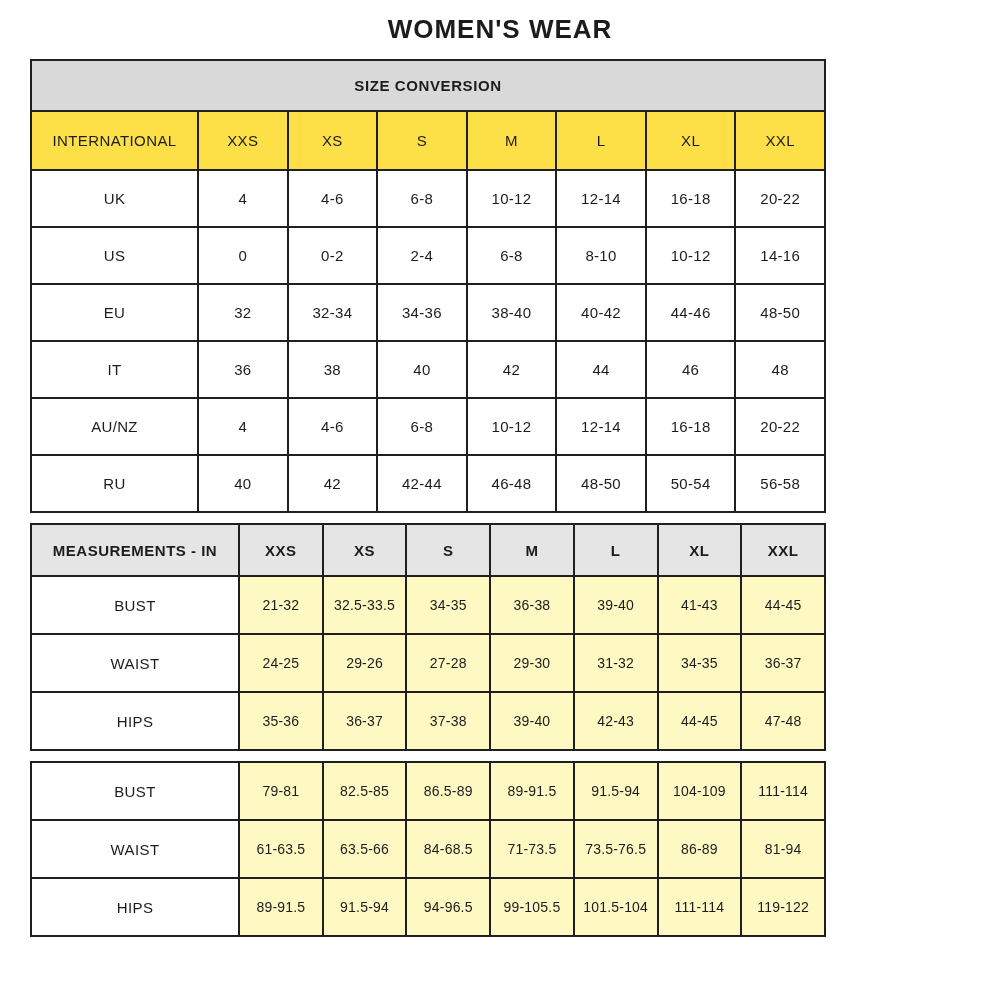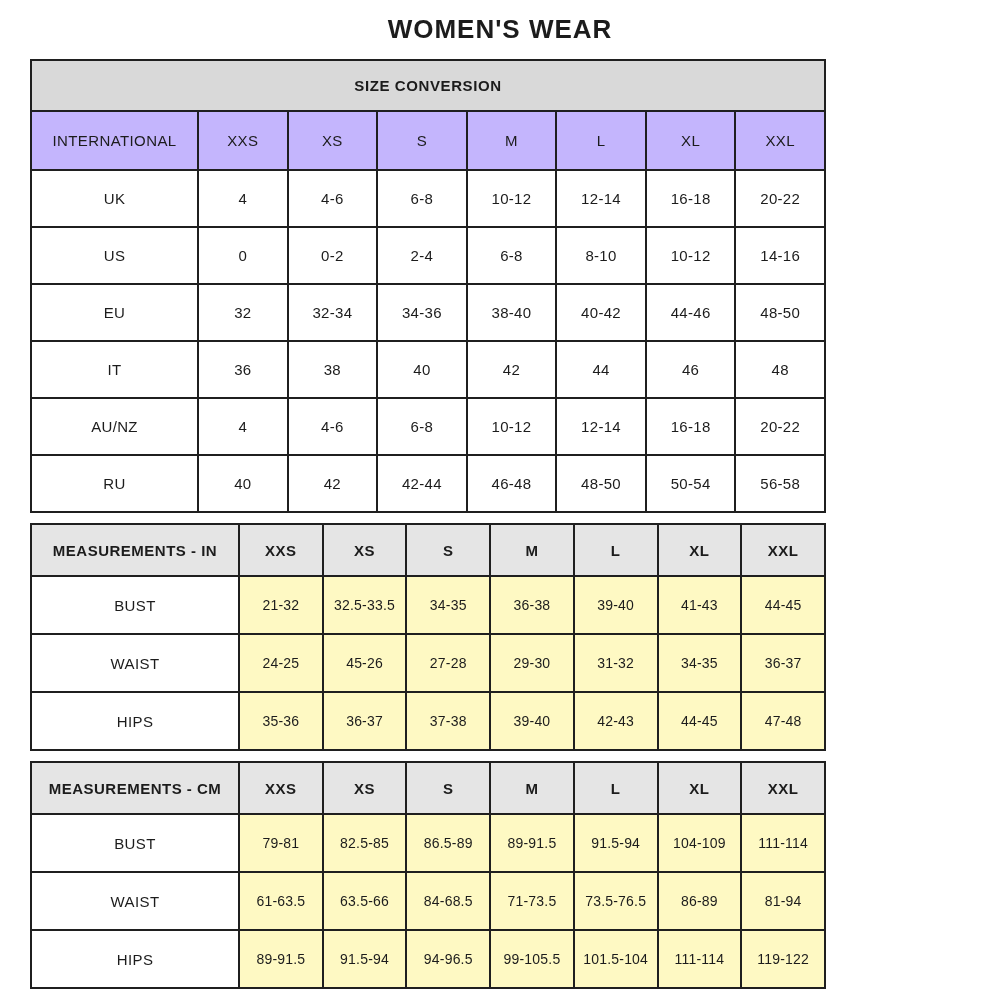--- a/index.html
+++ b/index.html
@@ -43,21 +43,21 @@
   }
   
   .caption-cell {
     background: #d9d9d9;
     height: 49px;
     font-size: 15px;
     font-weight: 700;
     letter-spacing: 0.6px;
   }
   .conv-header-cell {
-    background: #c4b5fd;
+    background: #fde047;
     height: 57px;
     font-size: 15px;
     font-weight: 400;
     letter-spacing: 0.4px;
   }
   .conv-cell {
     background: #ffffff;
     height: 55px;
     font-size: 15px;
     font-weight: 400;
@@ -197,21 +197,21 @@
           <td class="meas-value-cell">32.5-33.5</td>
           <td class="meas-value-cell">34-35</td>
           <td class="meas-value-cell">36-38</td>
           <td class="meas-value-cell">39-40</td>
           <td class="meas-value-cell">41-43</td>
           <td class="meas-value-cell">44-45</td>
         </tr>
         <tr>
           <td class="meas-label-cell">WAIST</td>
           <td class="meas-value-cell">24-25</td>
-          <td class="meas-value-cell">45-26</td>
+          <td class="meas-value-cell">29-26</td>
           <td class="meas-value-cell">27-28</td>
           <td class="meas-value-cell">29-30</td>
           <td class="meas-value-cell">31-32</td>
           <td class="meas-value-cell">34-35</td>
           <td class="meas-value-cell">36-37</td>
         </tr>
         <tr>
           <td class="meas-label-cell">HIPS</td>
           <td class="meas-value-cell">35-36</td>
           <td class="meas-value-cell">36-37</td>
@@ -224,30 +224,20 @@
       </tbody>
   </table>
 
   <table class="tbl">
     <colgroup>
       <col style="width:208px">
       <col span="7">
     </colgroup>
     <tbody>
         <tr>
-          <th class="meas-header-cell">MEASUREMENTS - CM</th>
-          <th class="meas-header-cell">XXS</th>
-          <th class="meas-header-cell">XS</th>
-          <th class="meas-header-cell">S</th>
-          <th class="meas-header-cell">M</th>
-          <th class="meas-header-cell">L</th>
-          <th class="meas-header-cell">XL</th>
-          <th class="meas-header-cell">XXL</th>
-        </tr>
-        <tr>
           <td class="meas-label-cell">BUST</td>
           <td class="meas-value-cell">79-81</td>
           <td class="meas-value-cell">82.5-85</td>
           <td class="meas-value-cell">86.5-89</td>
           <td class="meas-value-cell">89-91.5</td>
           <td class="meas-value-cell">91.5-94</td>
           <td class="meas-value-cell">104-109</td>
           <td class="meas-value-cell">111-114</td>
         </tr>
         <tr>

